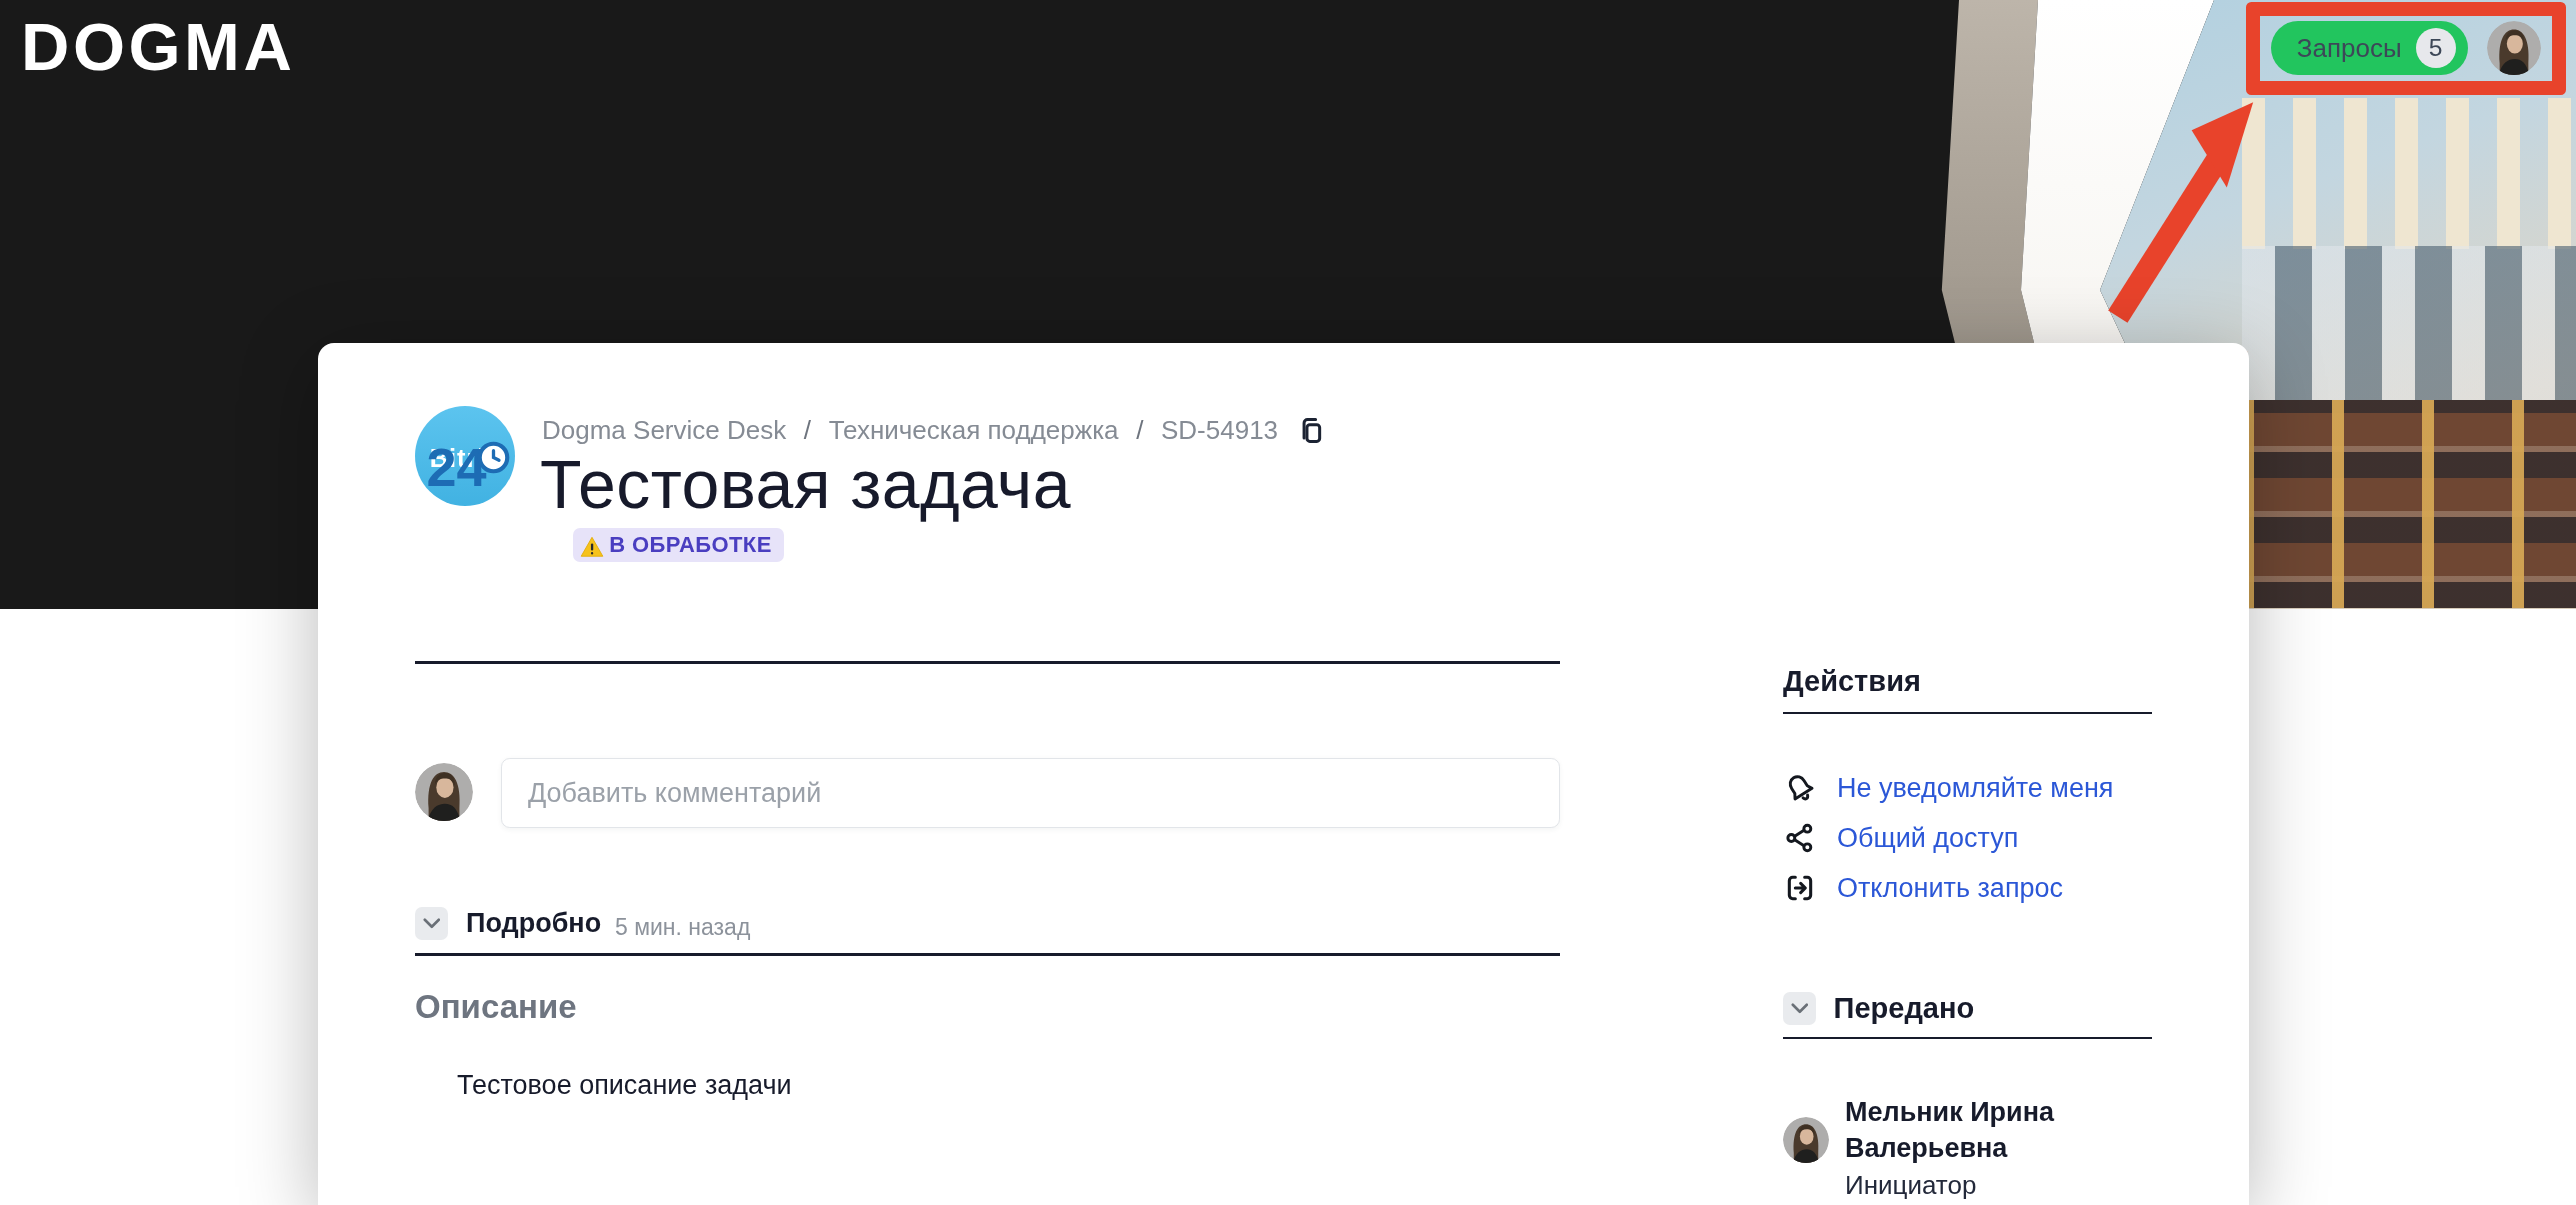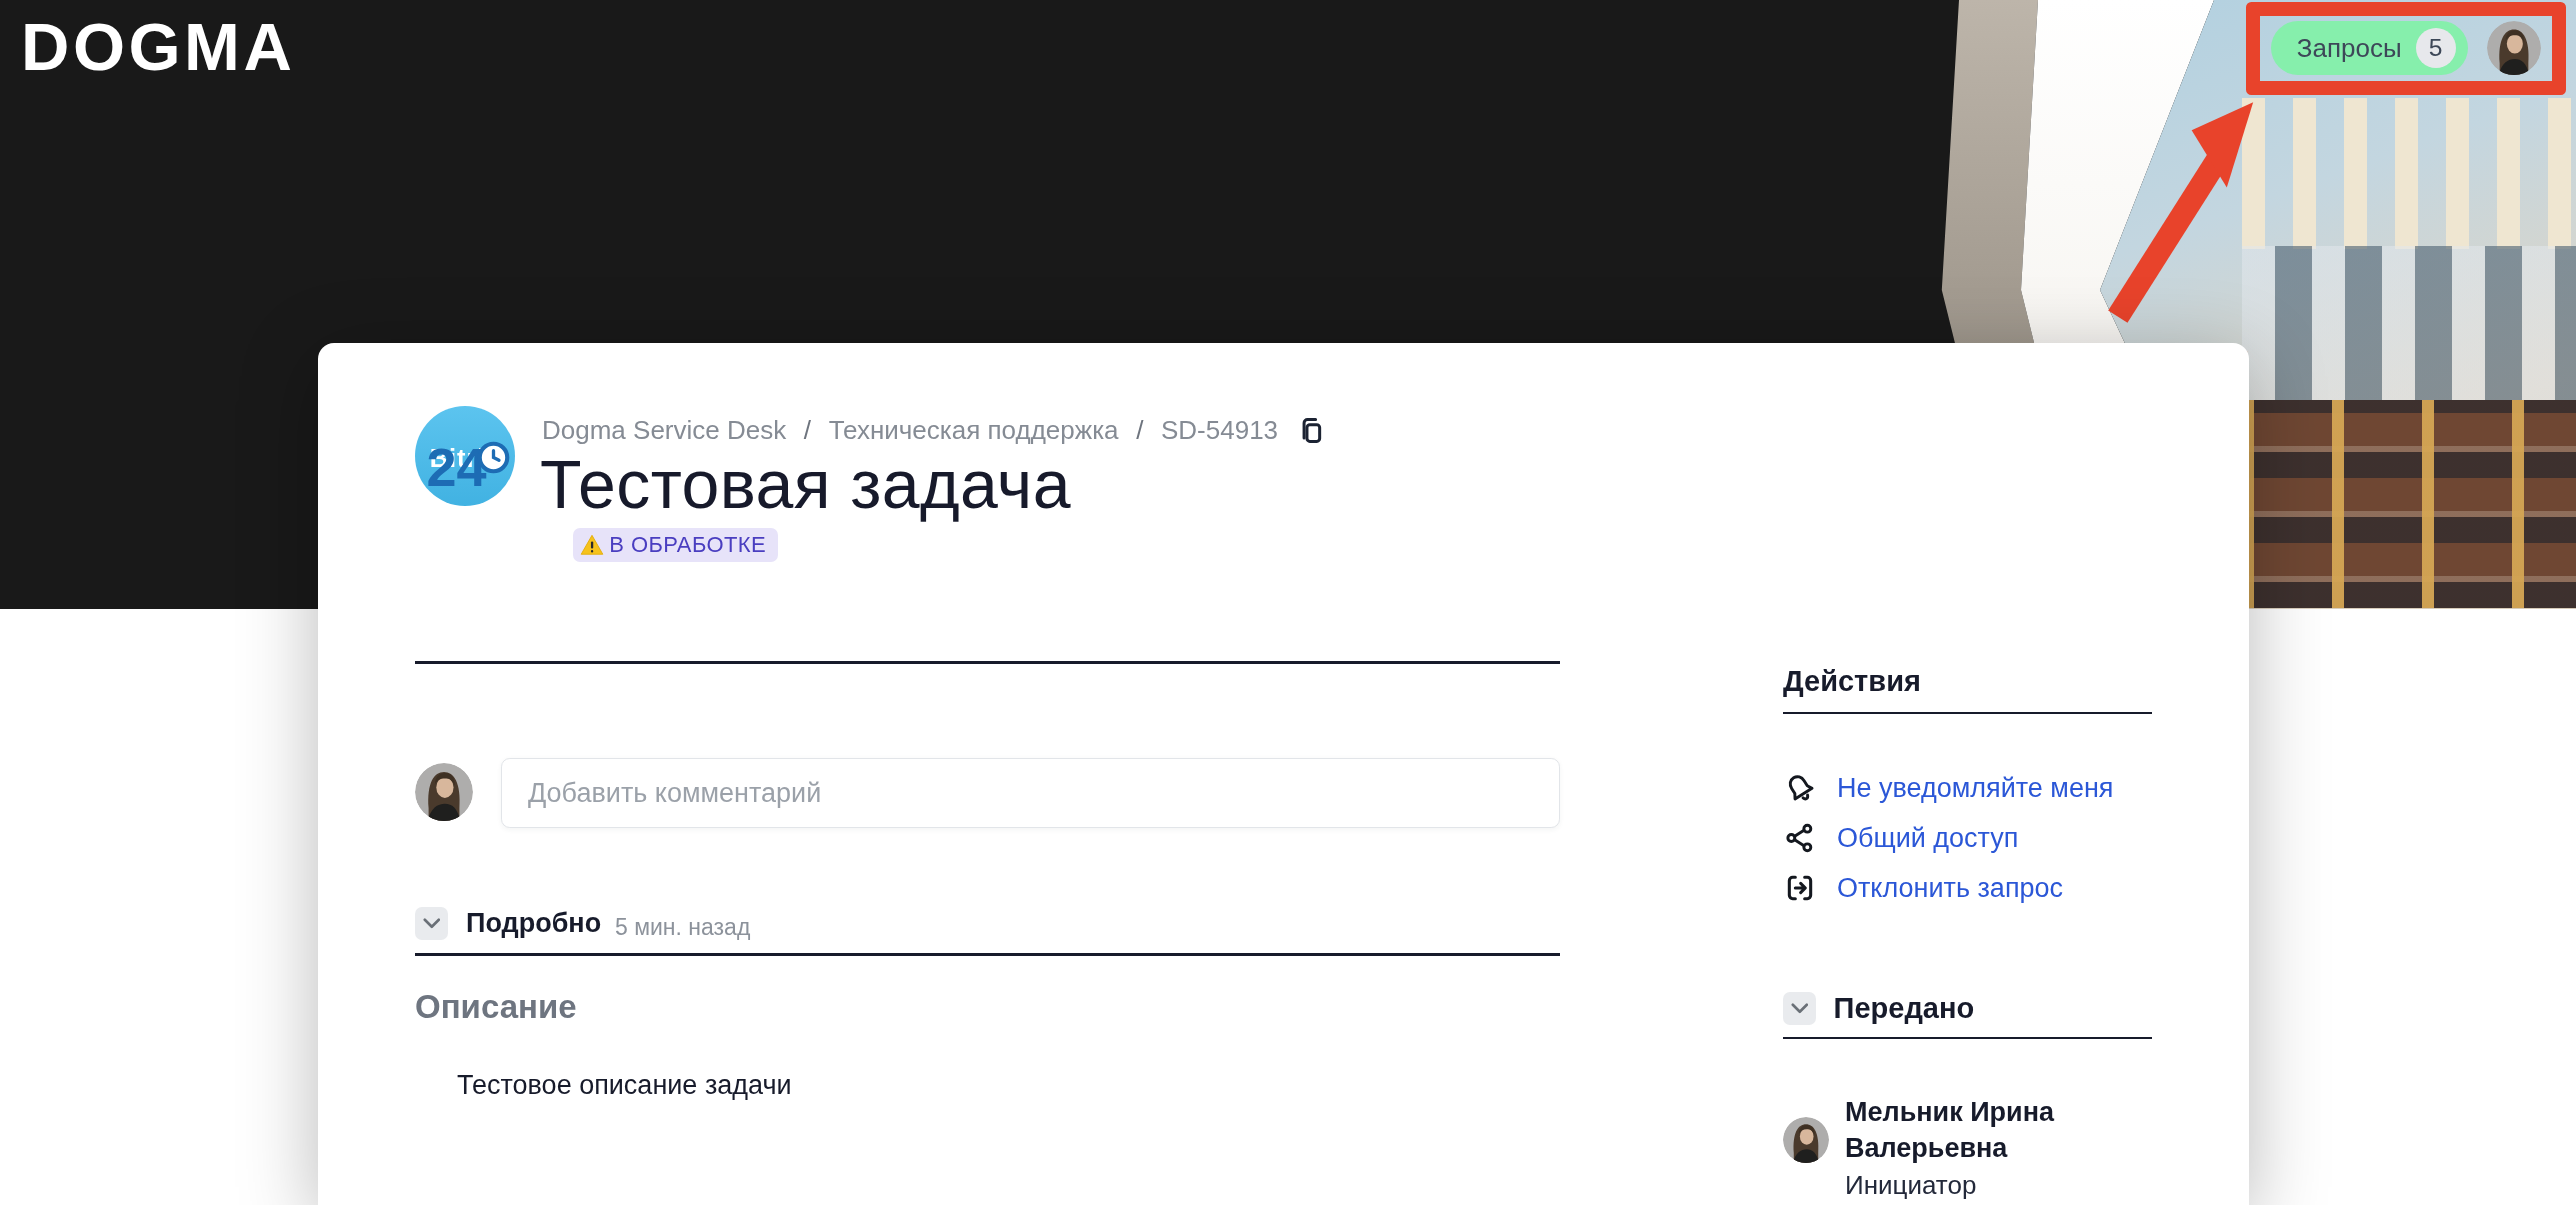--- a/index.html
+++ b/index.html
@@ -55,21 +55,21 @@
   }
   .arrow-svg { position:absolute; left:2102px; top:95px; width:167px; height:234px; }
 
   
   .hl-box {
     position:absolute; left:2246px; top:1.8px; width:320px; height:93px;
     border:14px solid #E8432B; border-radius:5.3px;
     display:flex; align-items:center; justify-content:center; gap:19.3px;
   }
   .requests-pill {
-    height:54px; border-radius:28px; background:#86efac; border:none;
+    height:54px; border-radius:28px; background:#22c55e; border:none;
     display:flex; align-items:center; gap:14px; padding:0 12.3px 0 26px;
     font-family:"Liberation Sans", sans-serif; font-size:26px; color:#3D4758; cursor:pointer;text-align:center;
   }
   .count-badge {
     width:40px; height:40px; border-radius:50%; background:#E7E8EC;
     display:flex; align-items:center; justify-content:center; font-size:24.6px; color:#3D4758;
   }
   .avatar { border-radius:50%; overflow:hidden; display:block; }
   .avatar svg { display:block; width:100%; height:100%; }
   .avatar-top { width:54px; height:54px; cursor:pointer; }
@@ -90,22 +90,22 @@
   .breadcrumb { position:absolute; left:224px; top:72px; display:flex; align-items:center; gap:17.6px;
     font-size:26px; color:#858B94; }
   .crumb { color:#858B94; text-decoration:none; cursor:pointer; }
   .crumb-current { cursor:default; }
   .sep { color:#6E747E; }
   .copy-icon { display:inline-flex; margin-left:1.8px; cursor:pointer; }
 
   .page-title { position:absolute; left:222px; top:102px; font-size:68px; font-weight:500;
     color:#171A2B; letter-spacing:0.4px; }
 
-  .status-badge { position:absolute; left:255px; top:185px; display:inline-flex; align-items:center; gap:5.3px;
-    background:#E7E3F9; color:#4A3EC0; font-size:22px; font-weight:400; letter-spacing:0.4px;
+  .status-badge { position:absolute; left:255px; top:185px; display:inline-flex; align-items:flex-end; gap:5.3px;
+    background:#E7E3F9; color:#4A3EC0; font-size:22px; font-weight:700; letter-spacing:0.4px;
     padding:3.5px 12.3px 4.4px 7px; border-radius:7px; }
 
   .divider { position:absolute; left:97px; width:1145px; height:2.6px; background:#171B2B; border:none; }
   .divider-1 { top:318px; }
   .divider-2 { top:610px; }
 
   .comment-avatar { position:absolute; left:97px; top:420px; width:58px; height:58px; }
   .comment-input {
     position:absolute; left:183px; top:415px; width:1059px; height:70px;
     border:1.8px solid #E2E5E9; border-radius:8.8px; box-shadow:0 1.8px 5.3px rgba(40,50,60,.05);

